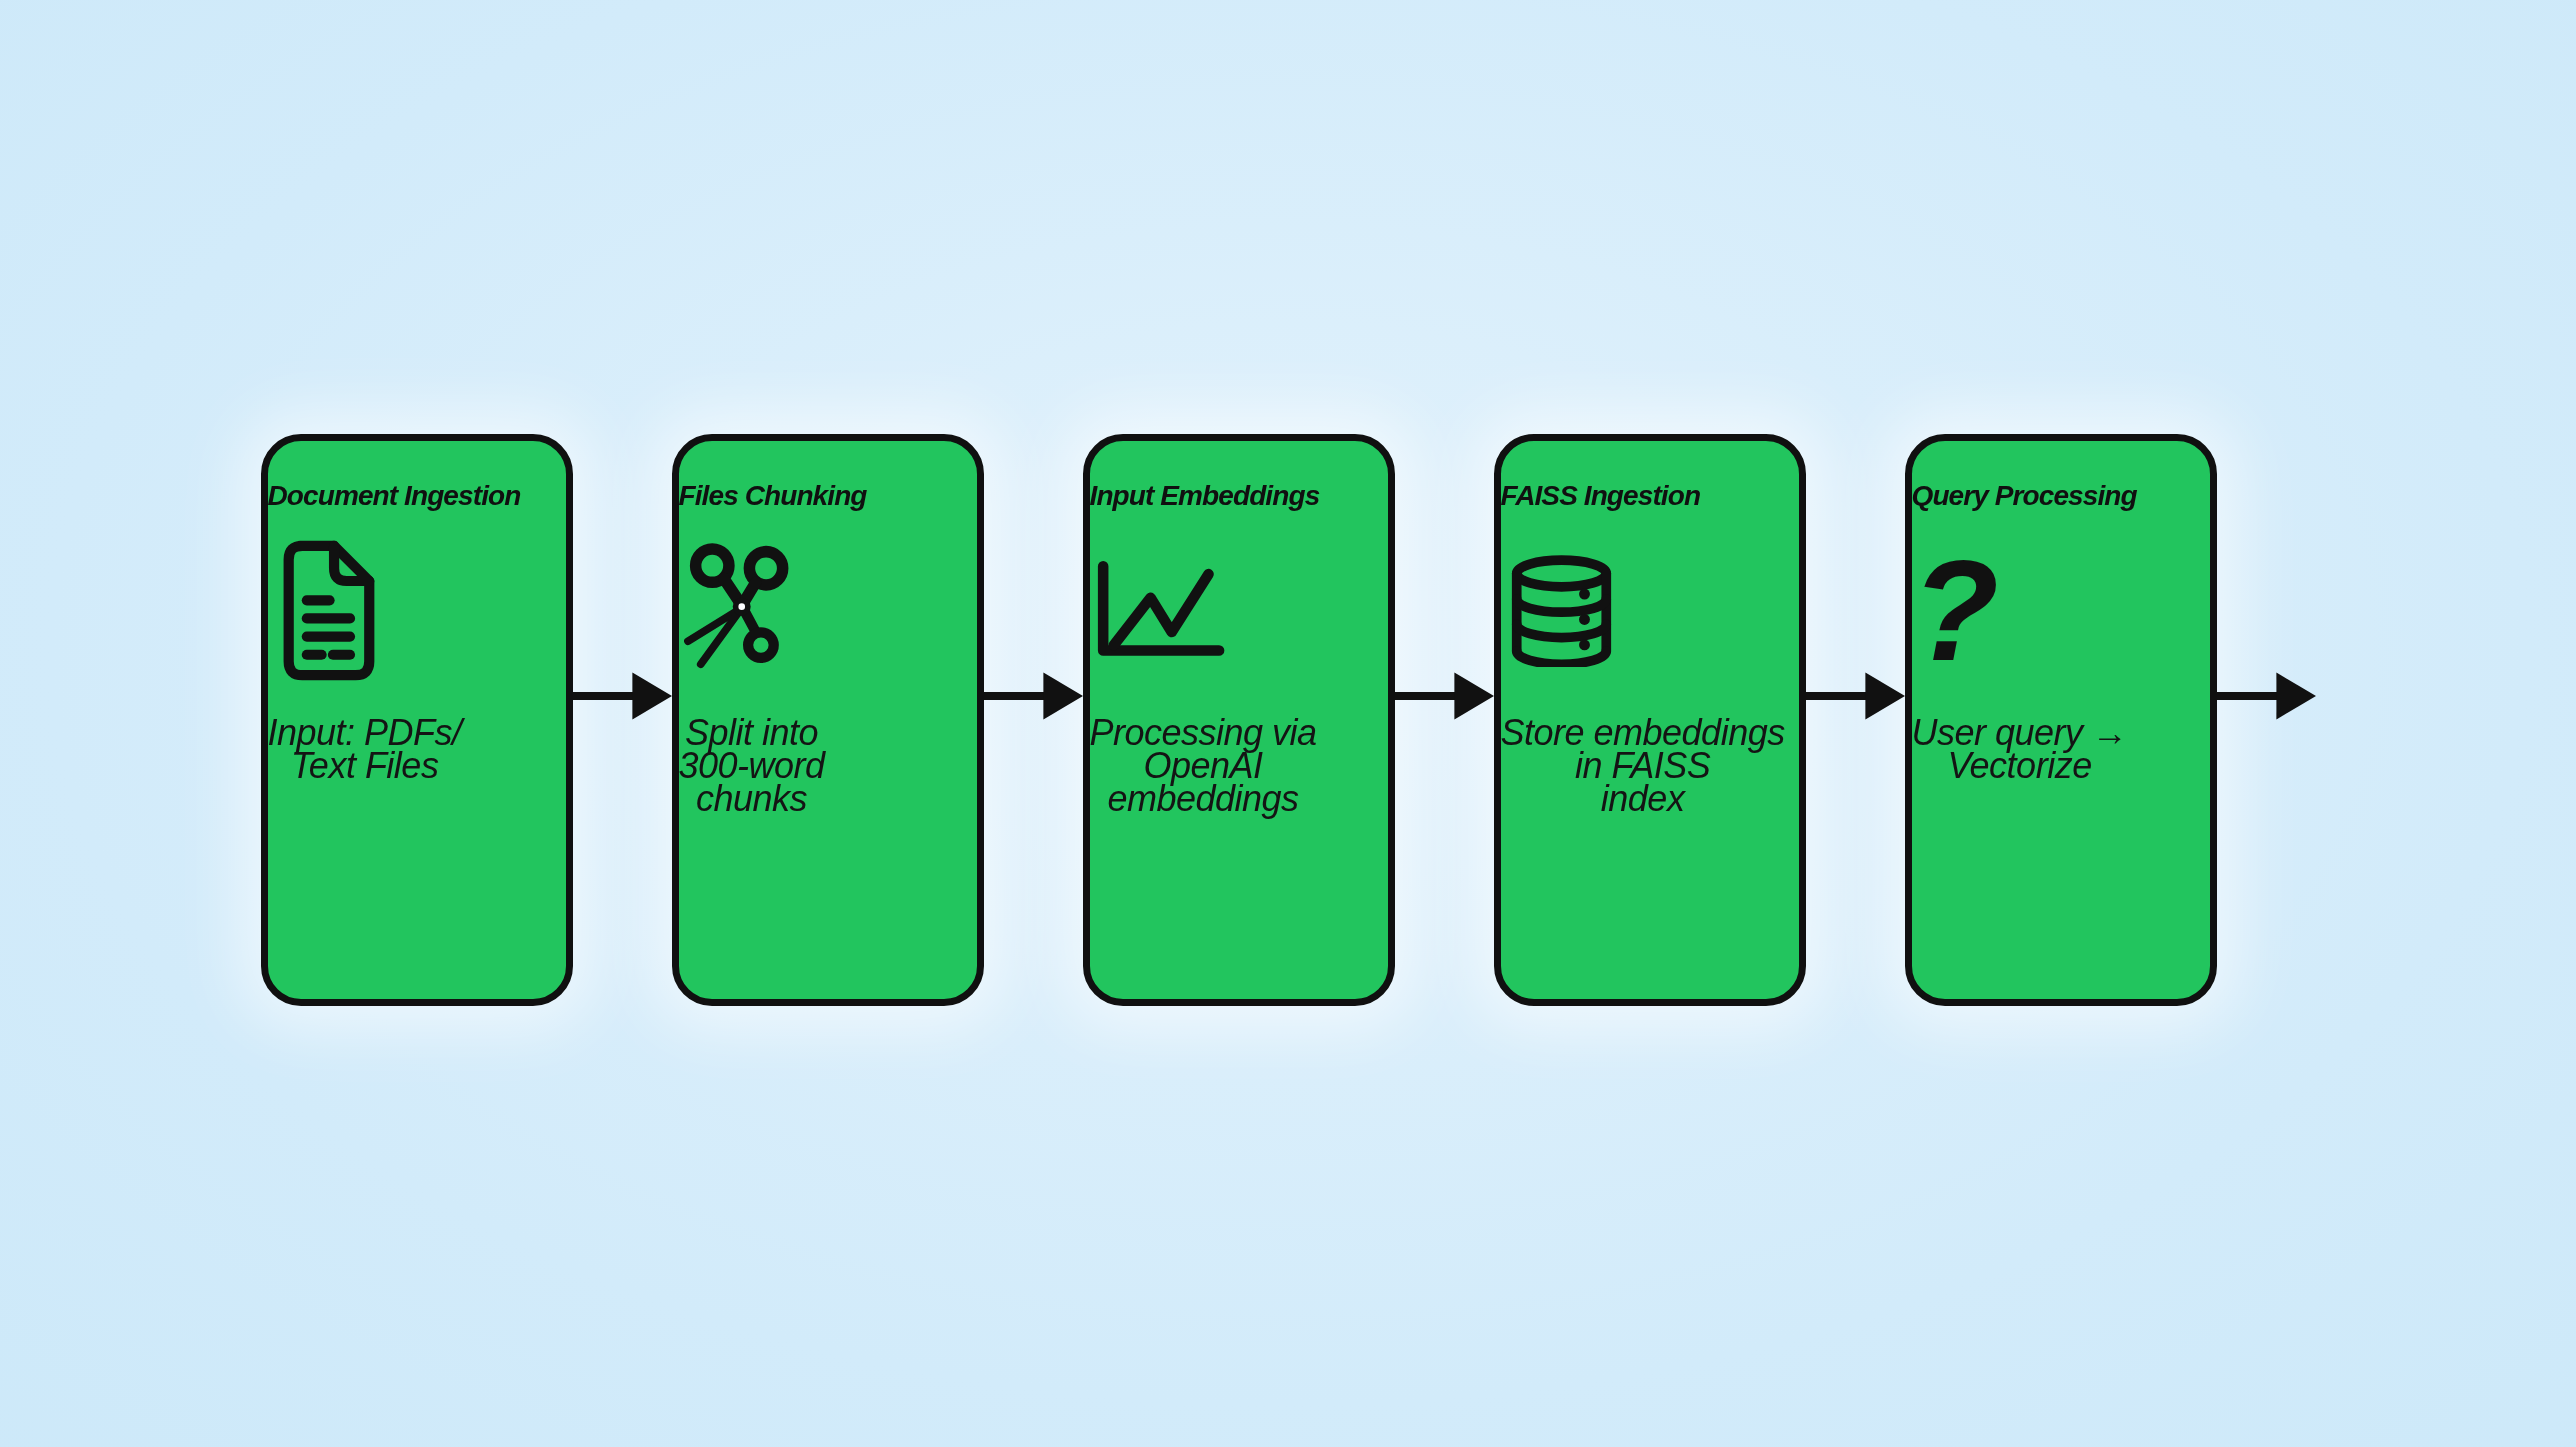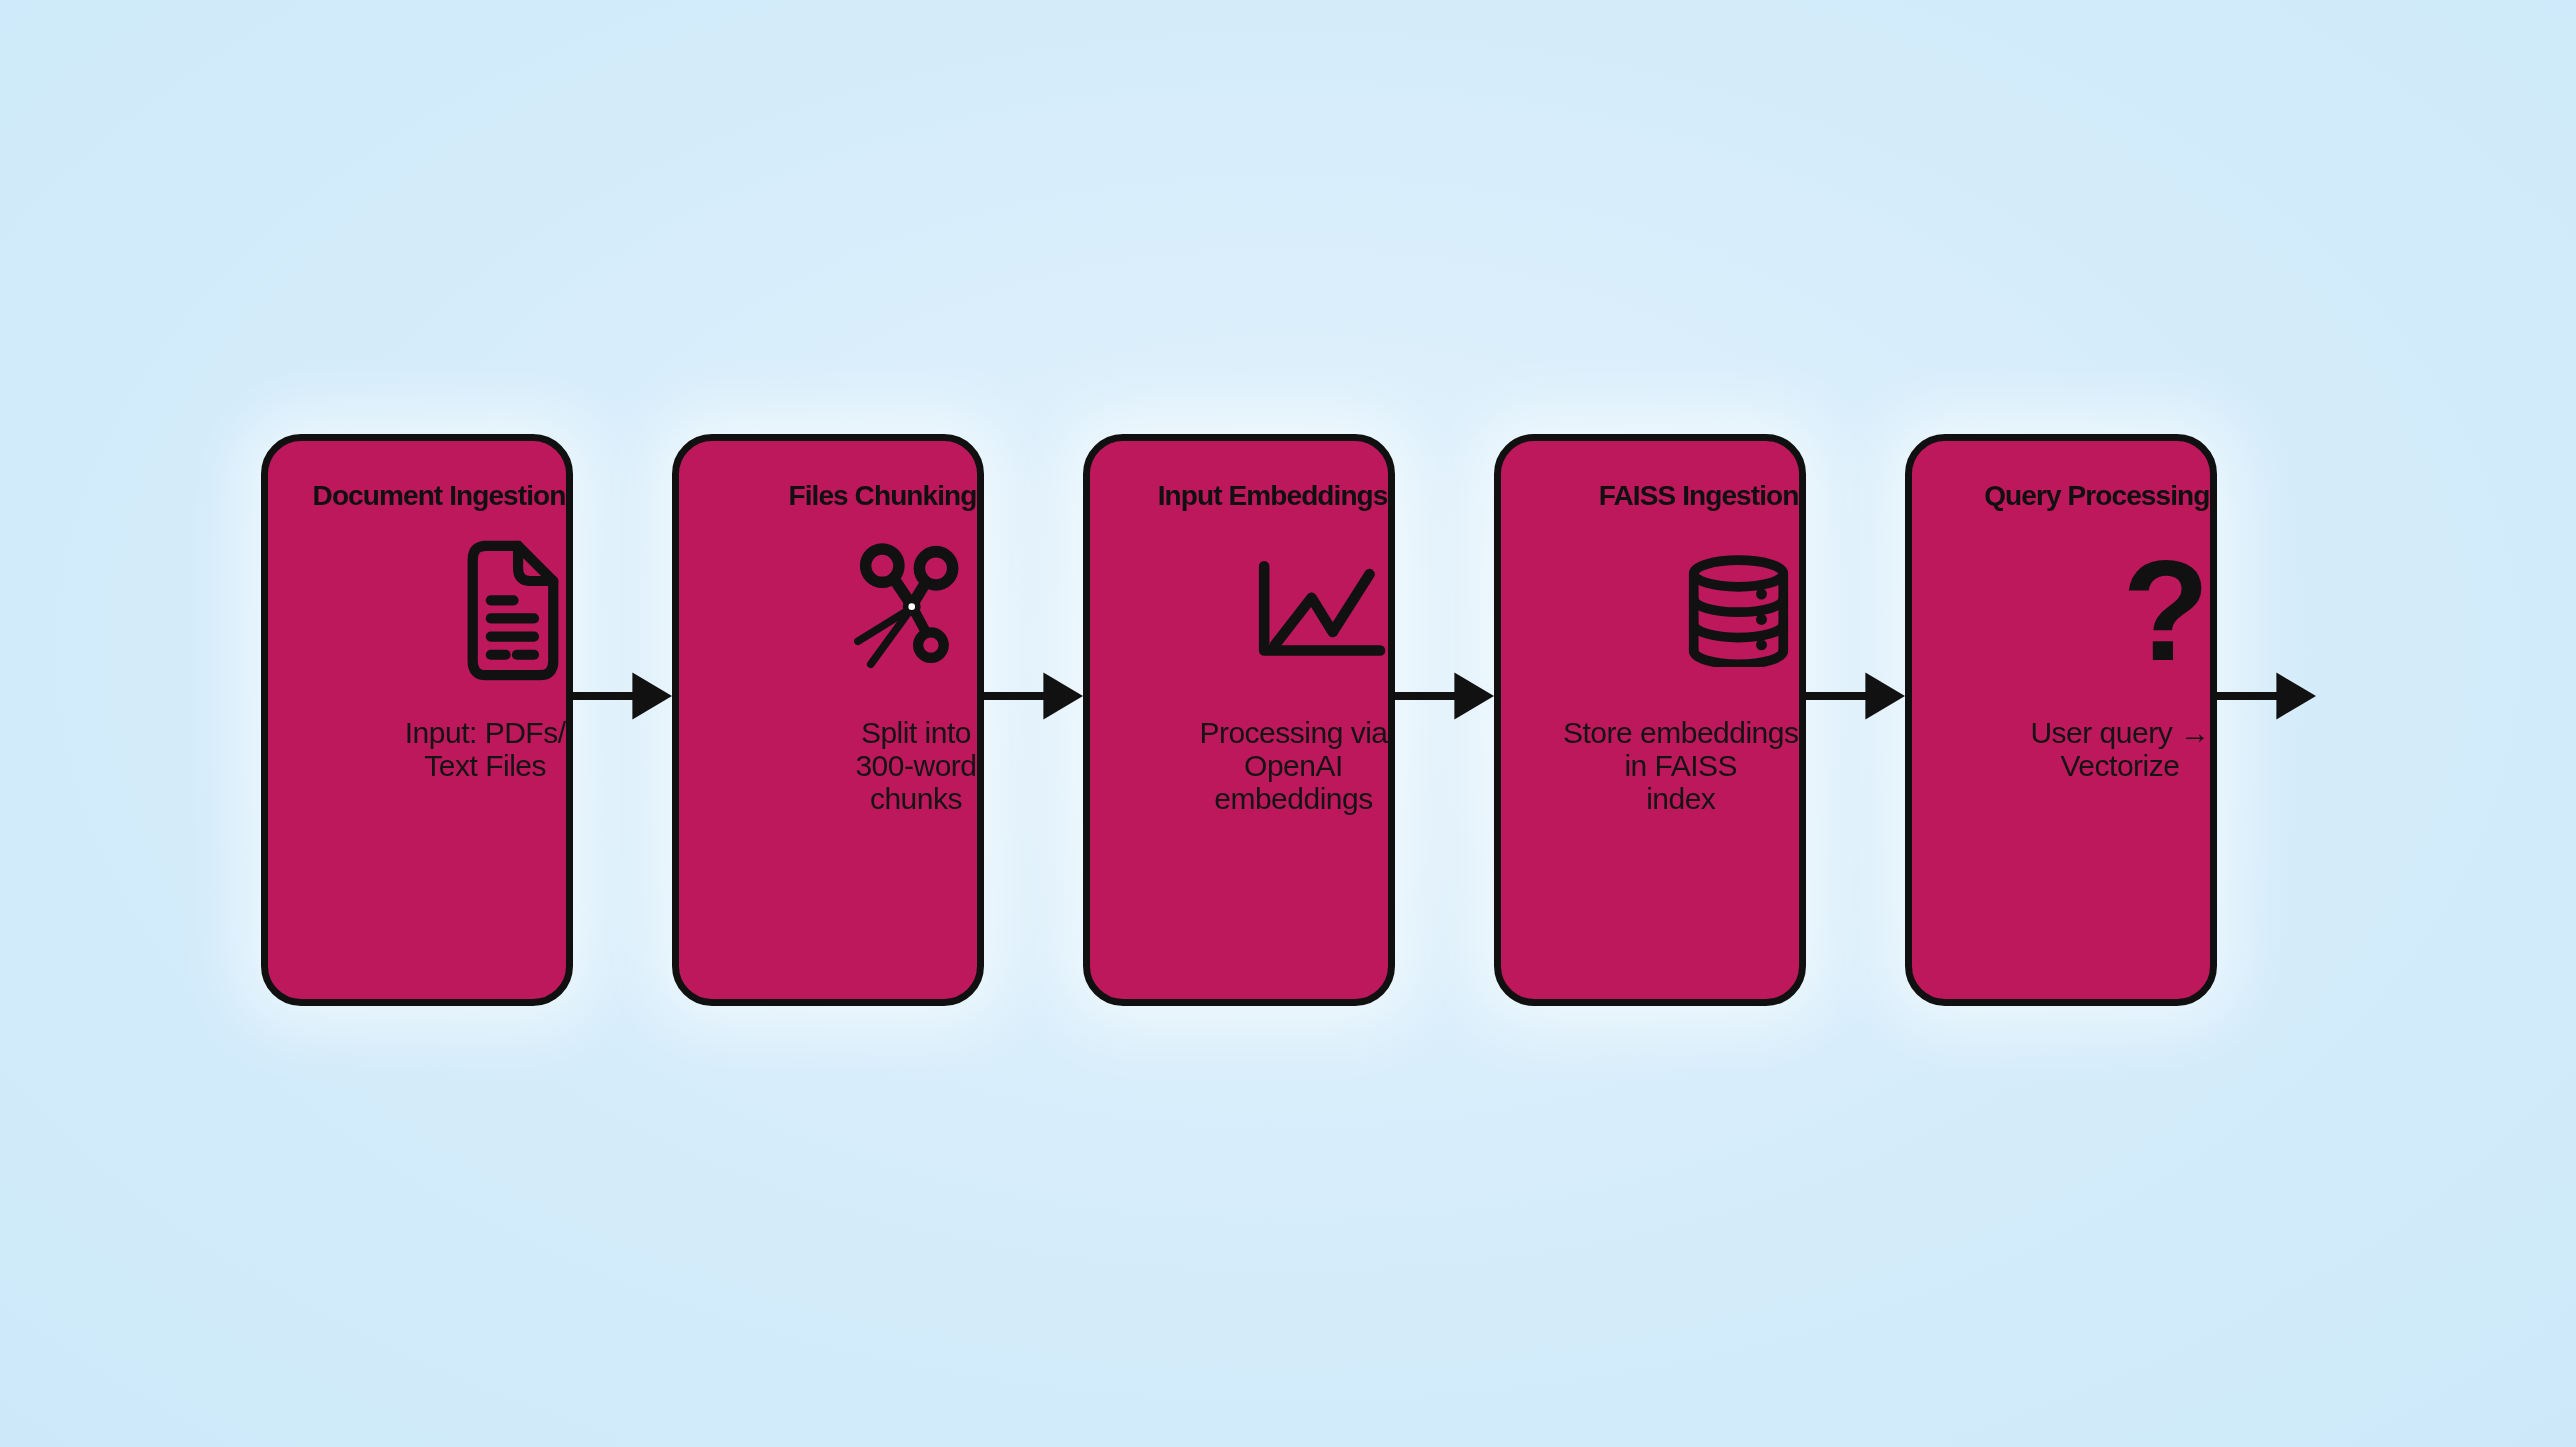--- a/index.html
+++ b/index.html
@@ -24,49 +24,50 @@
     left: 0;
     width: 100%;
     display: flex;
     justify-content: center;
     align-items: flex-start;
   }
   .step-box {
     width: 312px;
     height: 572px;
     box-sizing: border-box;
-    background: #be185d;
+    background: #22c55e;
     border: 7.2px solid #101010;
     border-radius: 40px;
     box-shadow: 0 0 63px 22.6px rgba(255,255,255,0.55);
     display: flex;
     flex-direction: column;
-    align-items: flex-end;
+    align-items: flex-start;
     padding-top: 38px;
     flex: 0 0 auto;
+    font-style: italic;
   }
   .step-title {
     font-size: 28px;
     font-weight: bold;
     color: #101010;
     letter-spacing: -0.9px;
     white-space: nowrap;
     text-align: center;
     line-height: 34px;
   }
   .icon-area {
     height: 185px;
     margin-top: 5.4px;
     display: flex;
     align-items: center;
     justify-content: center;
   }
   .step-desc {
     margin-top: 12.7px;
-    font-size: 30px;
+    font-size: 36px;
     line-height: 33px;
     color: #141414;
     text-align: center;
     white-space: pre-line;
     letter-spacing: -0.5px;
   }
   .arrow-slot {
     width: 99px;
     height: 572px;
     position: relative;

